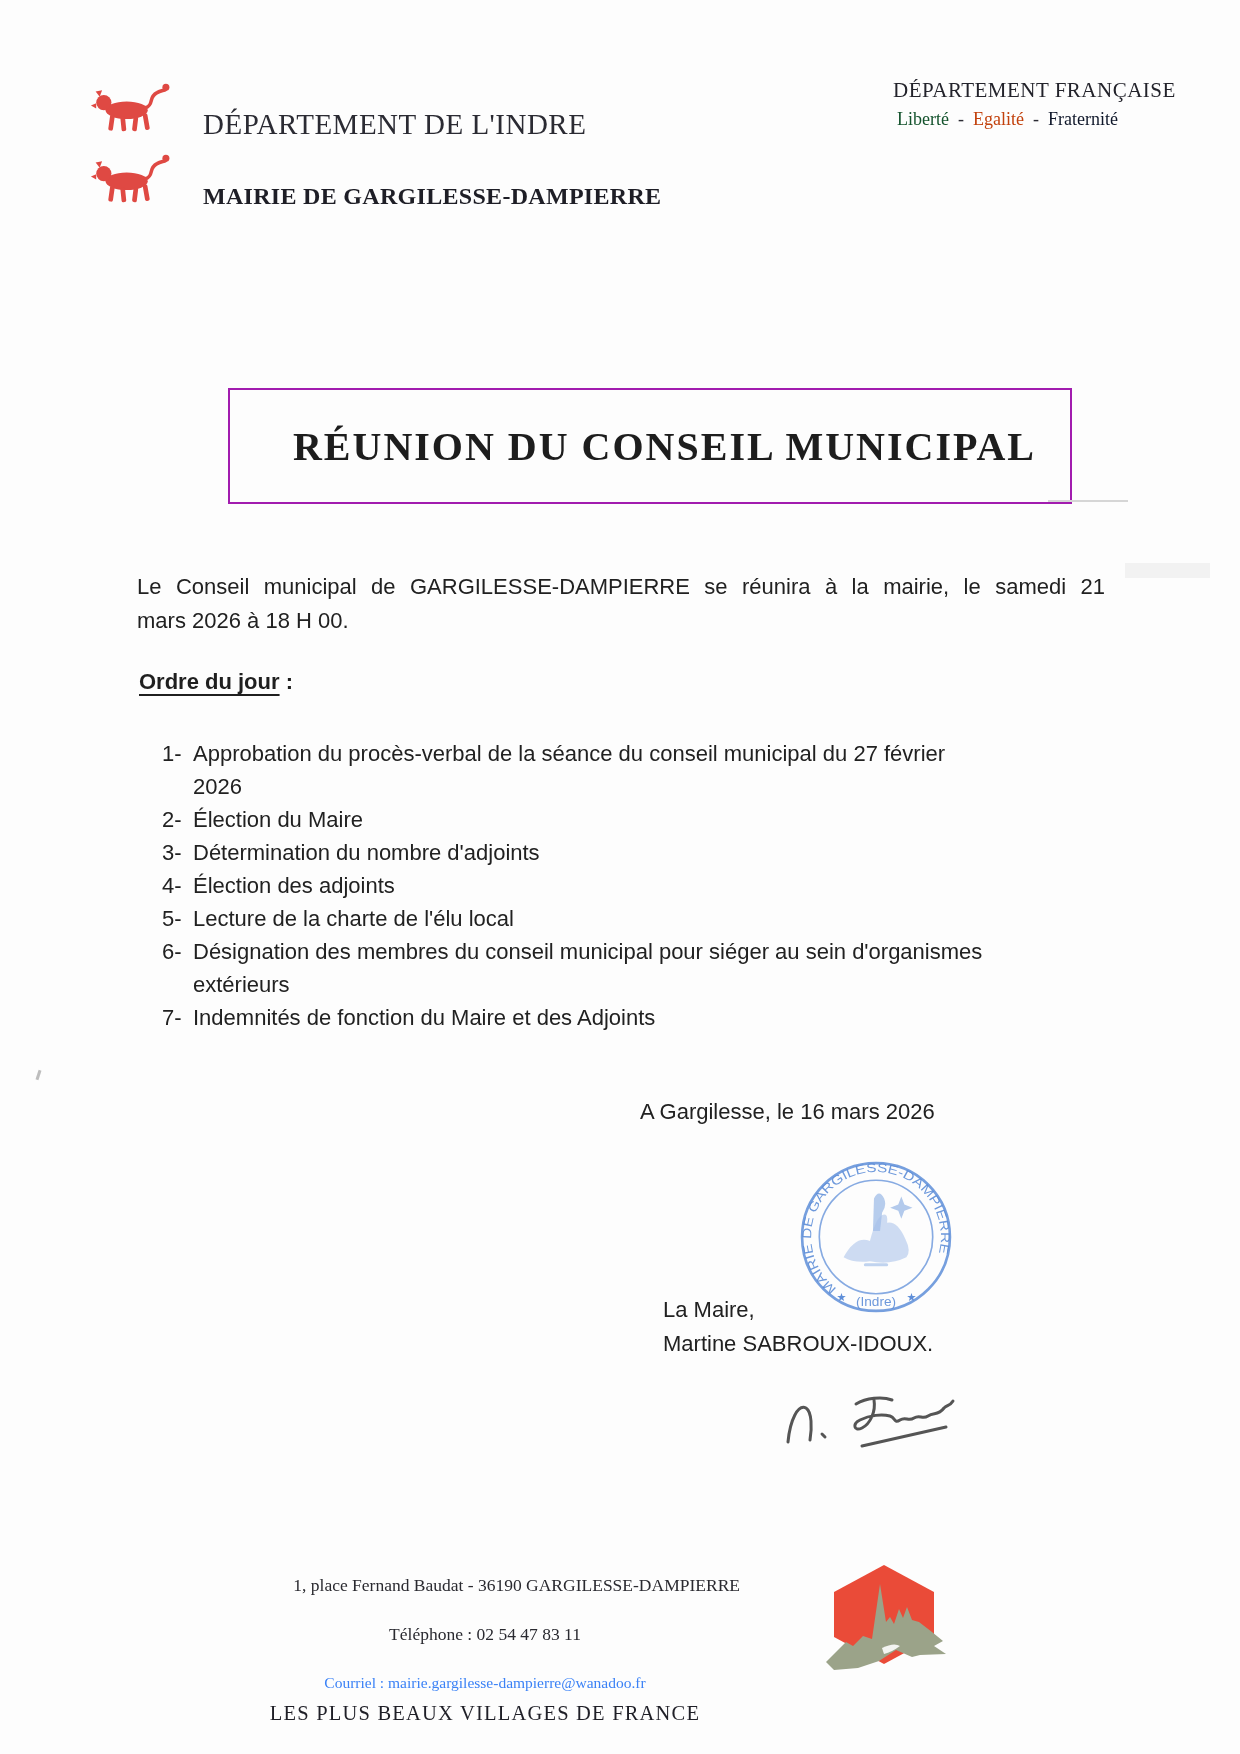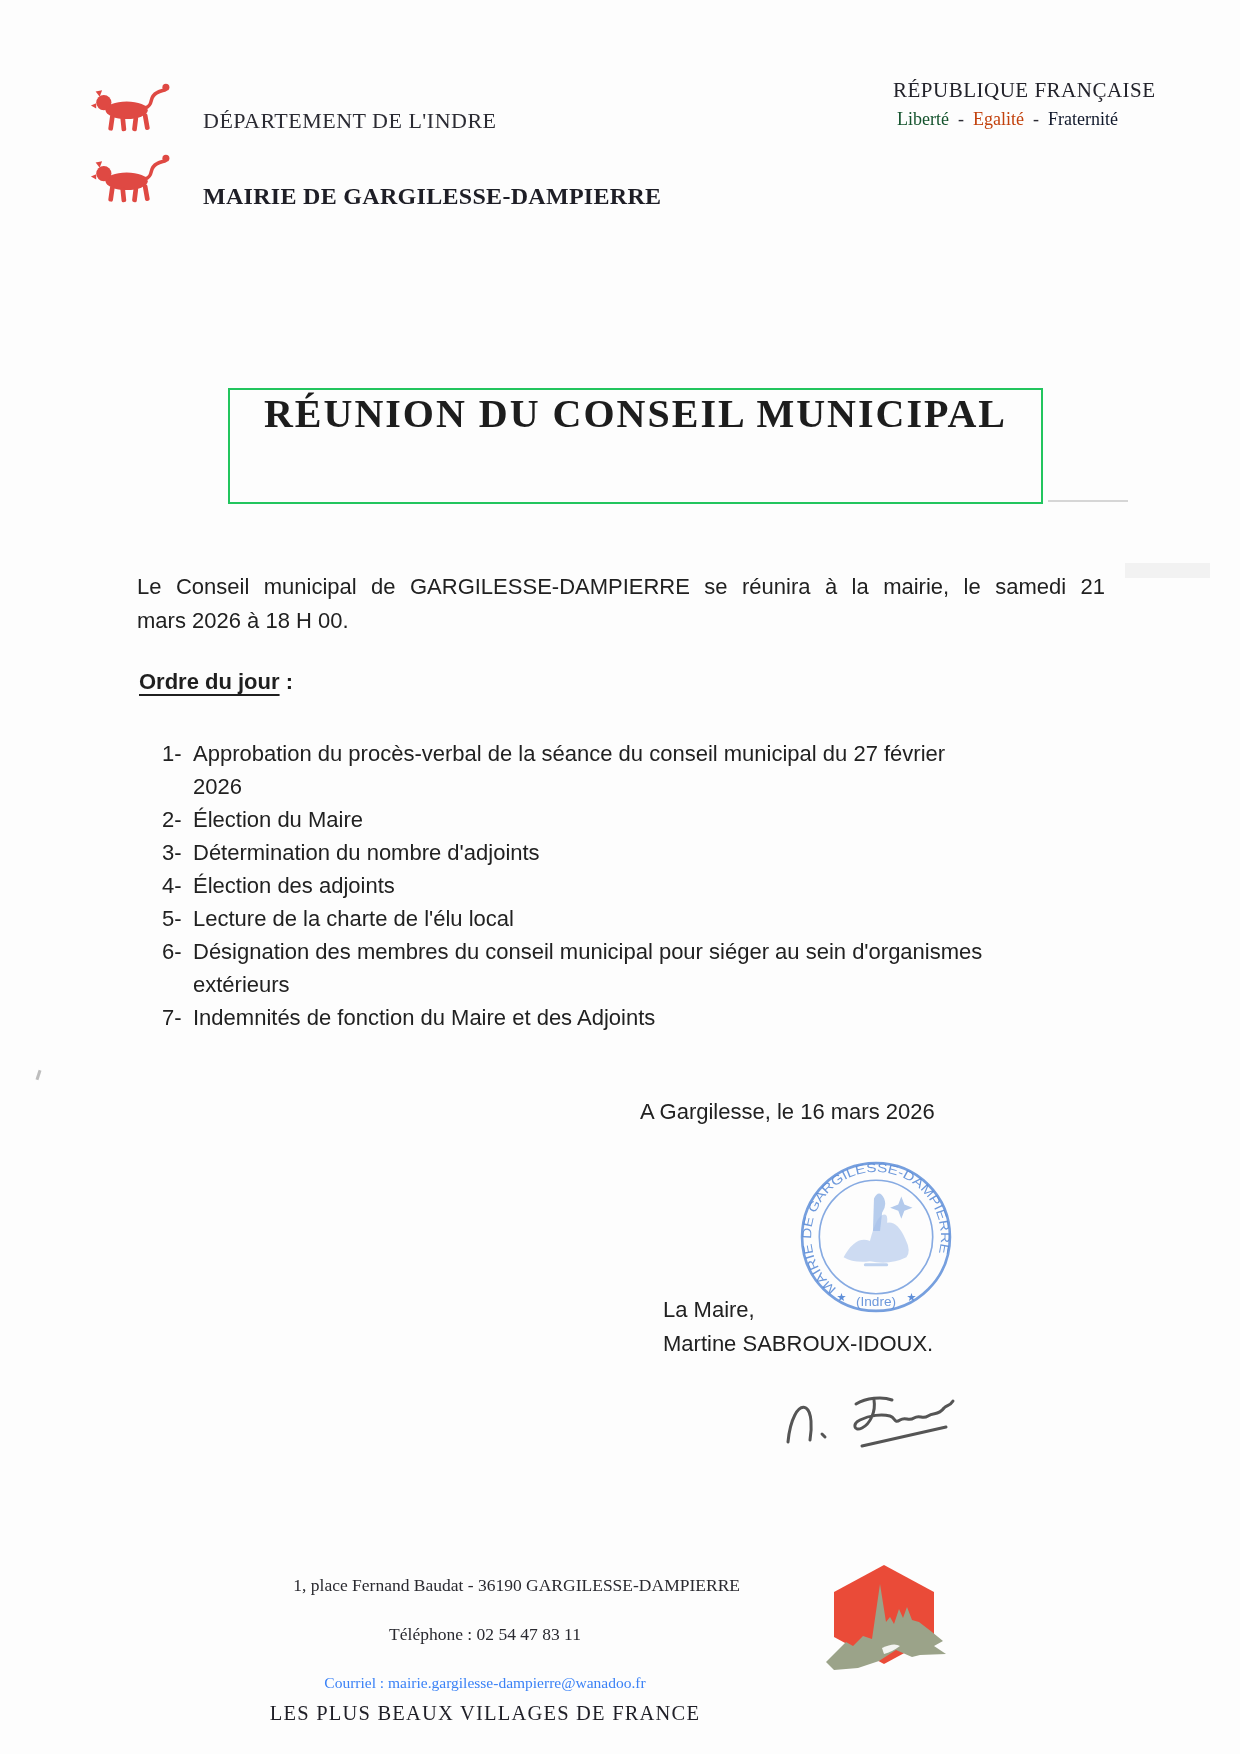--- a/index.html
+++ b/index.html
@@ -5,33 +5,33 @@
   html,body{margin:0;padding:0;background:#9a9a9a;}
   #page{
     position:relative;width:1240px;height:1754px;background:#fdfdfd;
     font-family:"Liberation Sans",sans-serif;color:#212121;overflow:hidden;
     margin:0 auto;
   }
   .abs{position:absolute;}
   .serif{font-family:"Liberation Serif",serif;}
 
   
-  #dept-label{left:203px;top:108px;font-size:22px;letter-spacing:.5px;color:#2b2b33;}
+  #dept-label{left:203px;top:108px;font-size:29px;letter-spacing:.5px;color:#2b2b33;}
   #mairie-label{left:203px;top:183px;font-size:24px;font-weight:bold;letter-spacing:.3px;color:#1e1e26;}
   #repub-label{left:893px;top:78px;font-size:21px;letter-spacing:.5px;color:#23232b;}
   #motto{left:897px;top:109px;font-size:18px;}
   #motto .sep{margin:0 9px;color:#2b2b33;}
   .lion{position:absolute;left:88px;width:82px;height:60px;}
   #lion-1{top:79px;}
   #lion-2{top:150px;}
 
   
   #title-box{
-    left:228px;top:388px;width:811px;height:112px;border:2px solid #22c55e;
-    display:flex;justify-content:center;background:#fdfdfd;
+    left:228px;top:388px;width:811px;height:112px;border:2px solid #a21caf;
+    display:flex;align-items:center;justify-content:center;background:#fdfdfd;padding-left:29px;
   }
   #page-title{font-size:40px;font-weight:bold;letter-spacing:2px;color:#1d1d1d;}
 
   
   .artifact-line{background:#d6d6d6;height:2px;}
   #artifact-1{left:1048px;top:500px;width:80px;}
   #artifact-2{left:1125px;top:563px;width:85px;height:15px;background:#f2f2f2;}
   #artifact-3{left:37px;top:1070px;width:3px;height:10px;background:#bdbdbd;transform:rotate(18deg);}
 
   
@@ -92,21 +92,21 @@
       <rect x="38" y="60" width="8" height="27" rx="3" transform="rotate(8 42 60)"></rect>
       <rect x="55" y="63" width="8" height="25" rx="3" transform="rotate(-6 59 63)"></rect>
       <rect x="78" y="63" width="8" height="25" rx="3" transform="rotate(7 82 63)"></rect>
       <rect x="93" y="58" width="8" height="28" rx="3" transform="rotate(-10 97 58)"></rect>
       <circle cx="133" cy="13" r="6"></circle>
     </g>
     <path d="M98,48 C114,42 102,30 118,22 C127,17 135,19 133,13" stroke="#df4943" stroke-width="6" fill="none" stroke-linecap="round"></path>
   </svg>
   <div id="mairie-label" class="abs serif">MAIRIE DE GARGILESSE-DAMPIERRE</div>
 
-  <div id="repub-label" class="abs serif">RÉPUBLIQUE FRANÇAISE</div>
+  <div id="repub-label" class="abs serif">DÉPARTEMENT FRANÇAISE</div>
   <div id="motto" class="abs serif">
     <span style="color:#14532d">Liberté</span><span class="sep">-</span><span style="color:#c2410c">Egalité</span><span class="sep">-</span><span style="color:#0f172a">Fraternité</span>
   </div>
 
   <div id="title-box" class="abs">
     <span id="page-title" class="serif">RÉUNION DU CONSEIL MUNICIPAL</span>
   </div>
   <div id="artifact-1" class="abs artifact-line"></div>
   <div id="artifact-2" class="abs"></div>
   <div id="artifact-3" class="abs"></div>

